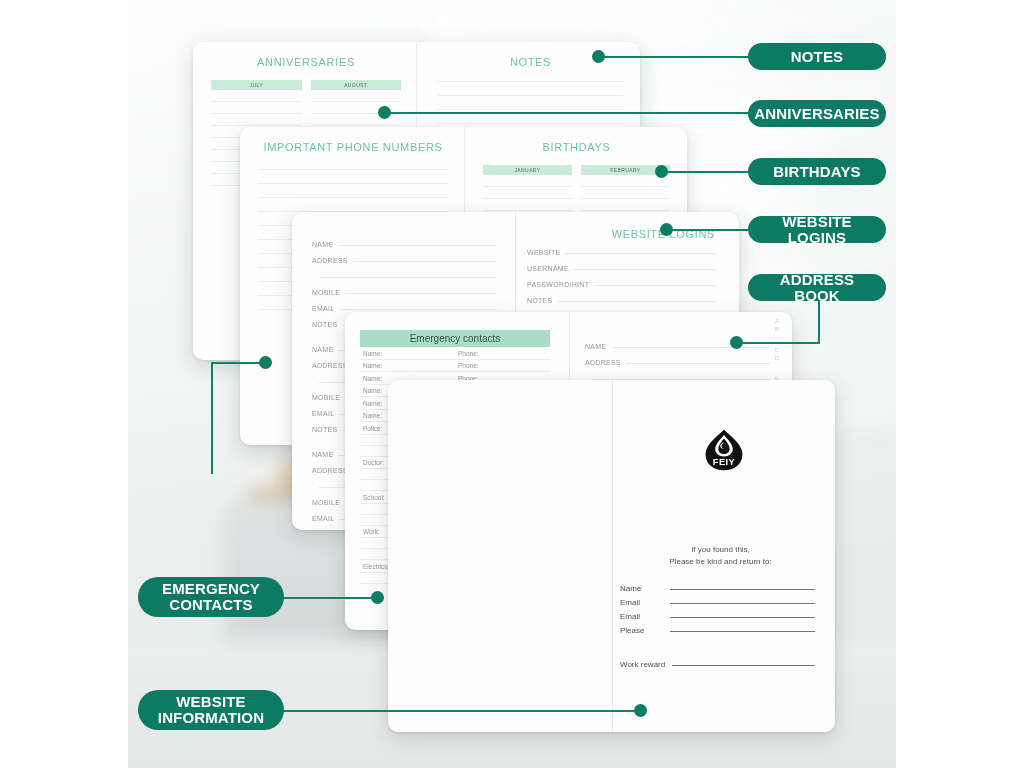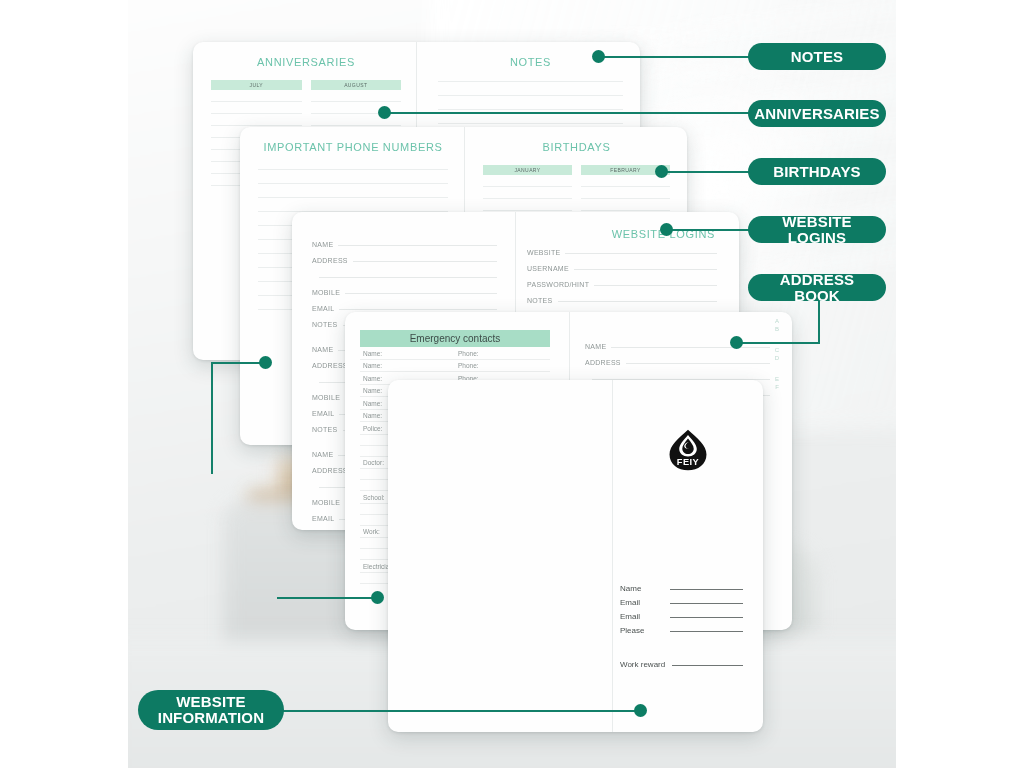--- a/index.html
+++ b/index.html
@@ -98,21 +98,21 @@
   .emerg-row{display:flex;border-bottom:1px solid #eceeee;font-size:6.5px;color:#8f9796;padding:2.5px 0 2px 0;}
   .emerg-row span{flex:1;padding-left:3px;}
   .emerg-single{border-bottom:1px solid #eceeee;font-size:6.5px;color:#8f9796;padding:2.5px 0 2px 3px;}
   .emerg-blank{border-bottom:1px solid #eceeee;height:10px;}
   .p4-right{position:absolute;left:240px;top:22px;width:185px;}
   .alpha-tabs{position:absolute;right:7px;top:6px;width:16px;text-align:center;}
   .alpha-tab{color:#bcd9cf;font-size:6px;line-height:1.25;margin-bottom:14px;}
   .alpha-tab b{font-weight:400;}
 
   
-  #page-personal{left:388px;top:380px;width:375px;height:352px;z-index:14;}
+  #page-personal{left:388px;top:380px;width:447px;height:352px;z-index:14;}
   #page-personal .spine{left:224px;}
   .logo-wrap{position:absolute;left:0;right:0;top:48px;display:flex;justify-content:center;}
   .feiy{width:44px;height:44px;}
   .return-note{position:absolute;left:232px;right:14px;top:164px;text-align:center;
     color:#4b5150;font-size:8px;line-height:1.5;}
   .pi-fields{position:absolute;left:232px;right:20px;top:204px;}
   .pi-row{display:flex;align-items:flex-end;gap:10px;margin-bottom:5px;}
   .pi-lbl{color:#4b5150;font-size:8px;width:40px;}
   .pi-line{flex:1;height:1px;background:#6f7574;margin-bottom:3px;}
   .pi-reward{position:absolute;left:232px;right:20px;top:280px;display:flex;align-items:flex-end;gap:7px;}
@@ -449,20 +449,24 @@
     <div class="spine"></div>
     <div class="logo-wrap" style="left:224px;">
       <svg class="feiy" viewBox="0 0 100 100">
         <path d="M50 4 C72 24 92 40 92 60 C92 82 73 96 50 96 C27 96 8 82 8 60 C8 40 28 24 50 4 Z" fill="#111"></path>
         <path d="M50 16 C60 28 70 38 70 48 C70 58 61 65 50 65 C39 65 30 58 30 48 C30 38 40 28 50 16 Z" fill="#fff"></path>
         <path d="M50 24 C57 33 63 40 63 47 C63 54 57 59 50 59 C43 59 37 54 37 47 C37 40 43 33 50 24 Z" fill="#111"></path>
         <path d="M52 31 c-6 4 -9 8 -7 12 c1 3 5 4 8 2 c-4 3 -9 2 -11 -2 c-2 -5 3 -10 10 -12 Z" fill="#fff"></path>
         <text x="50" y="84" font-family="'Liberation Sans', sans-serif" font-size="21" font-weight="700" fill="#fff" text-anchor="middle" letter-spacing="1">FEIY</text>
       </svg>
     </div>
+    <div class="return-note">
+      <div>If you found this,</div>
+      <div>Please be kind and return to:</div>
+    </div>
     <div class="pi-fields">
       <div class="pi-row">
           <span class="pi-lbl">Name</span>
           <span class="pi-line"></span>
         </div>
       <div class="pi-row">
           <span class="pi-lbl">Email</span>
           <span class="pi-line"></span>
         </div>
       <div class="pi-row">
@@ -510,19 +514,21 @@
 
   <div class="badge" id="badge-anniversaries" style="left:748px;top:100px;width:138px;height:27px;">ANNIVERSARIES</div>
 
   <div class="badge" id="badge-birthdays" style="left:748px;top:158px;width:138px;height:27px;">BIRTHDAYS</div>
 
   <div class="badge" id="badge-website-logins" style="left:748px;top:216px;width:138px;height:27px;">WEBSITE LOGINS</div>
 
   <div class="badge" id="badge-address-book" style="left:748px;top:274px;width:138px;height:27px;">ADDRESS BOOK</div>
 
 
+  <div class="badge" id="badge-emergency-contacts" style="left:138px;top:577px;width:146px;height:40px;">EMERGENCY
+CONTACTS</div>
 
   <div class="badge" id="badge-personal-information" style="left:138px;top:690px;width:146px;height:40px;">WEBSITE
 INFORMATION</div>
 
   <div class="margin-bar margin-left"></div>
   <div class="margin-bar margin-right"></div>
 </div>
 
 </body></html>

